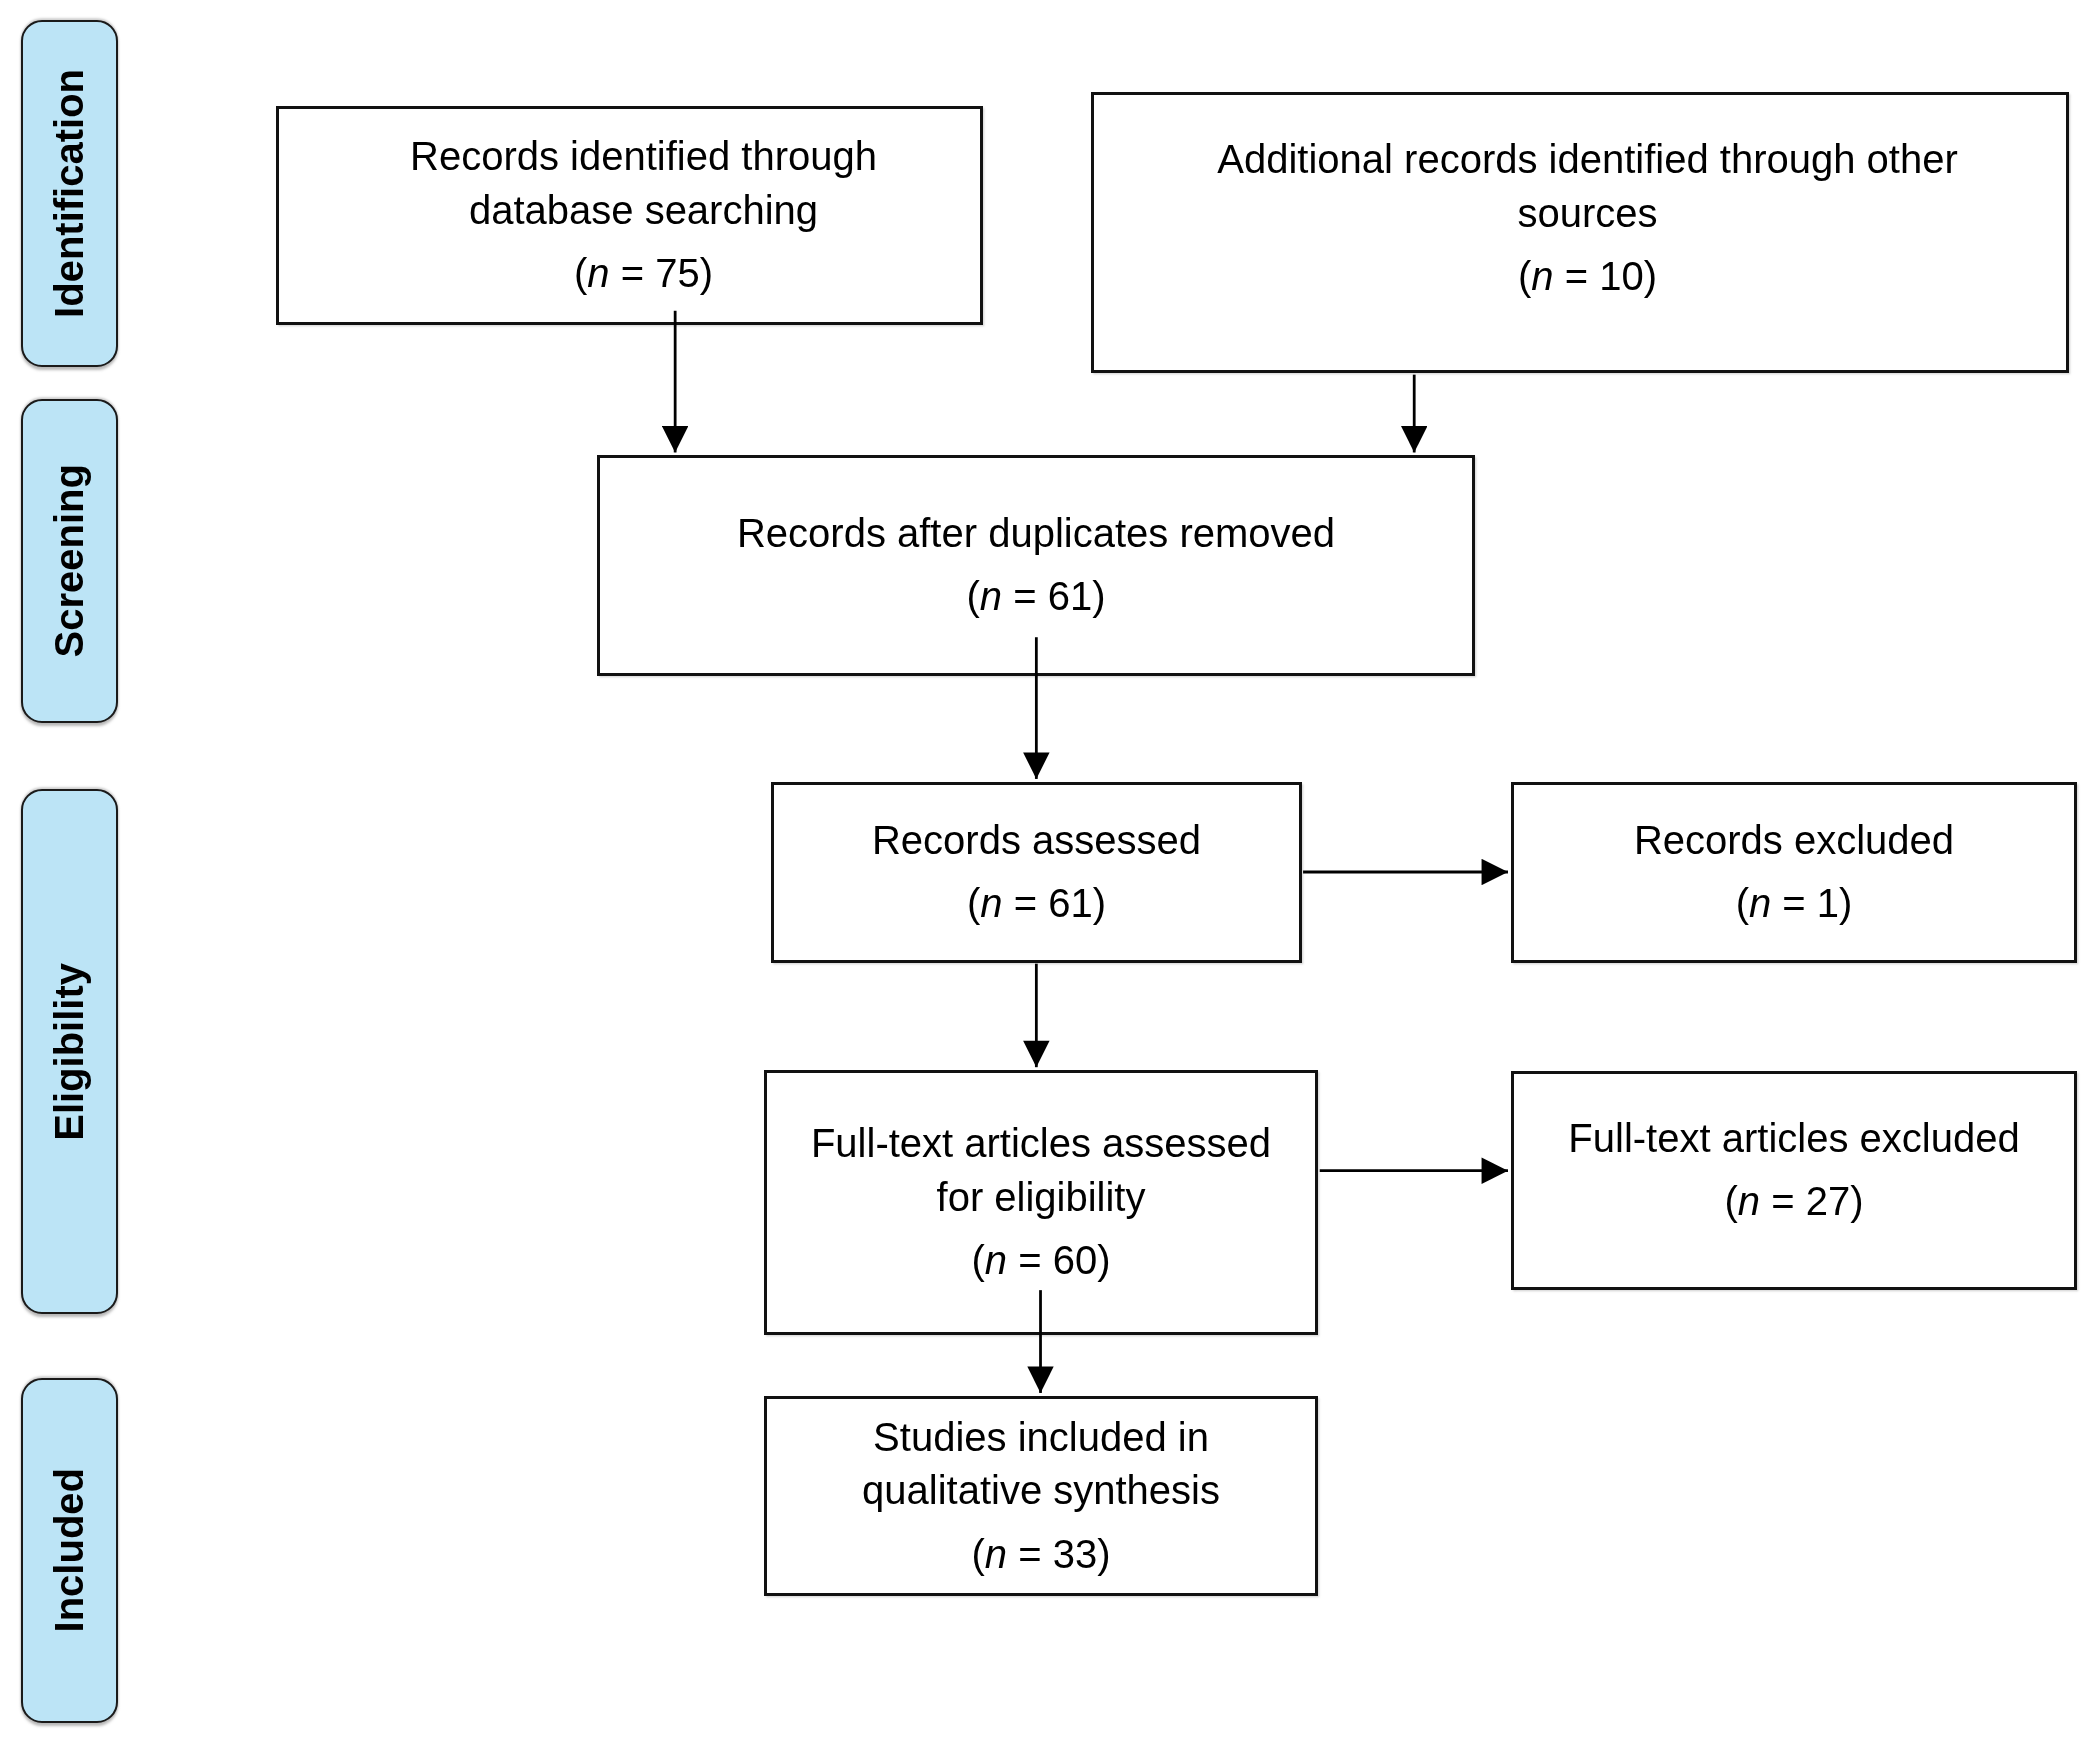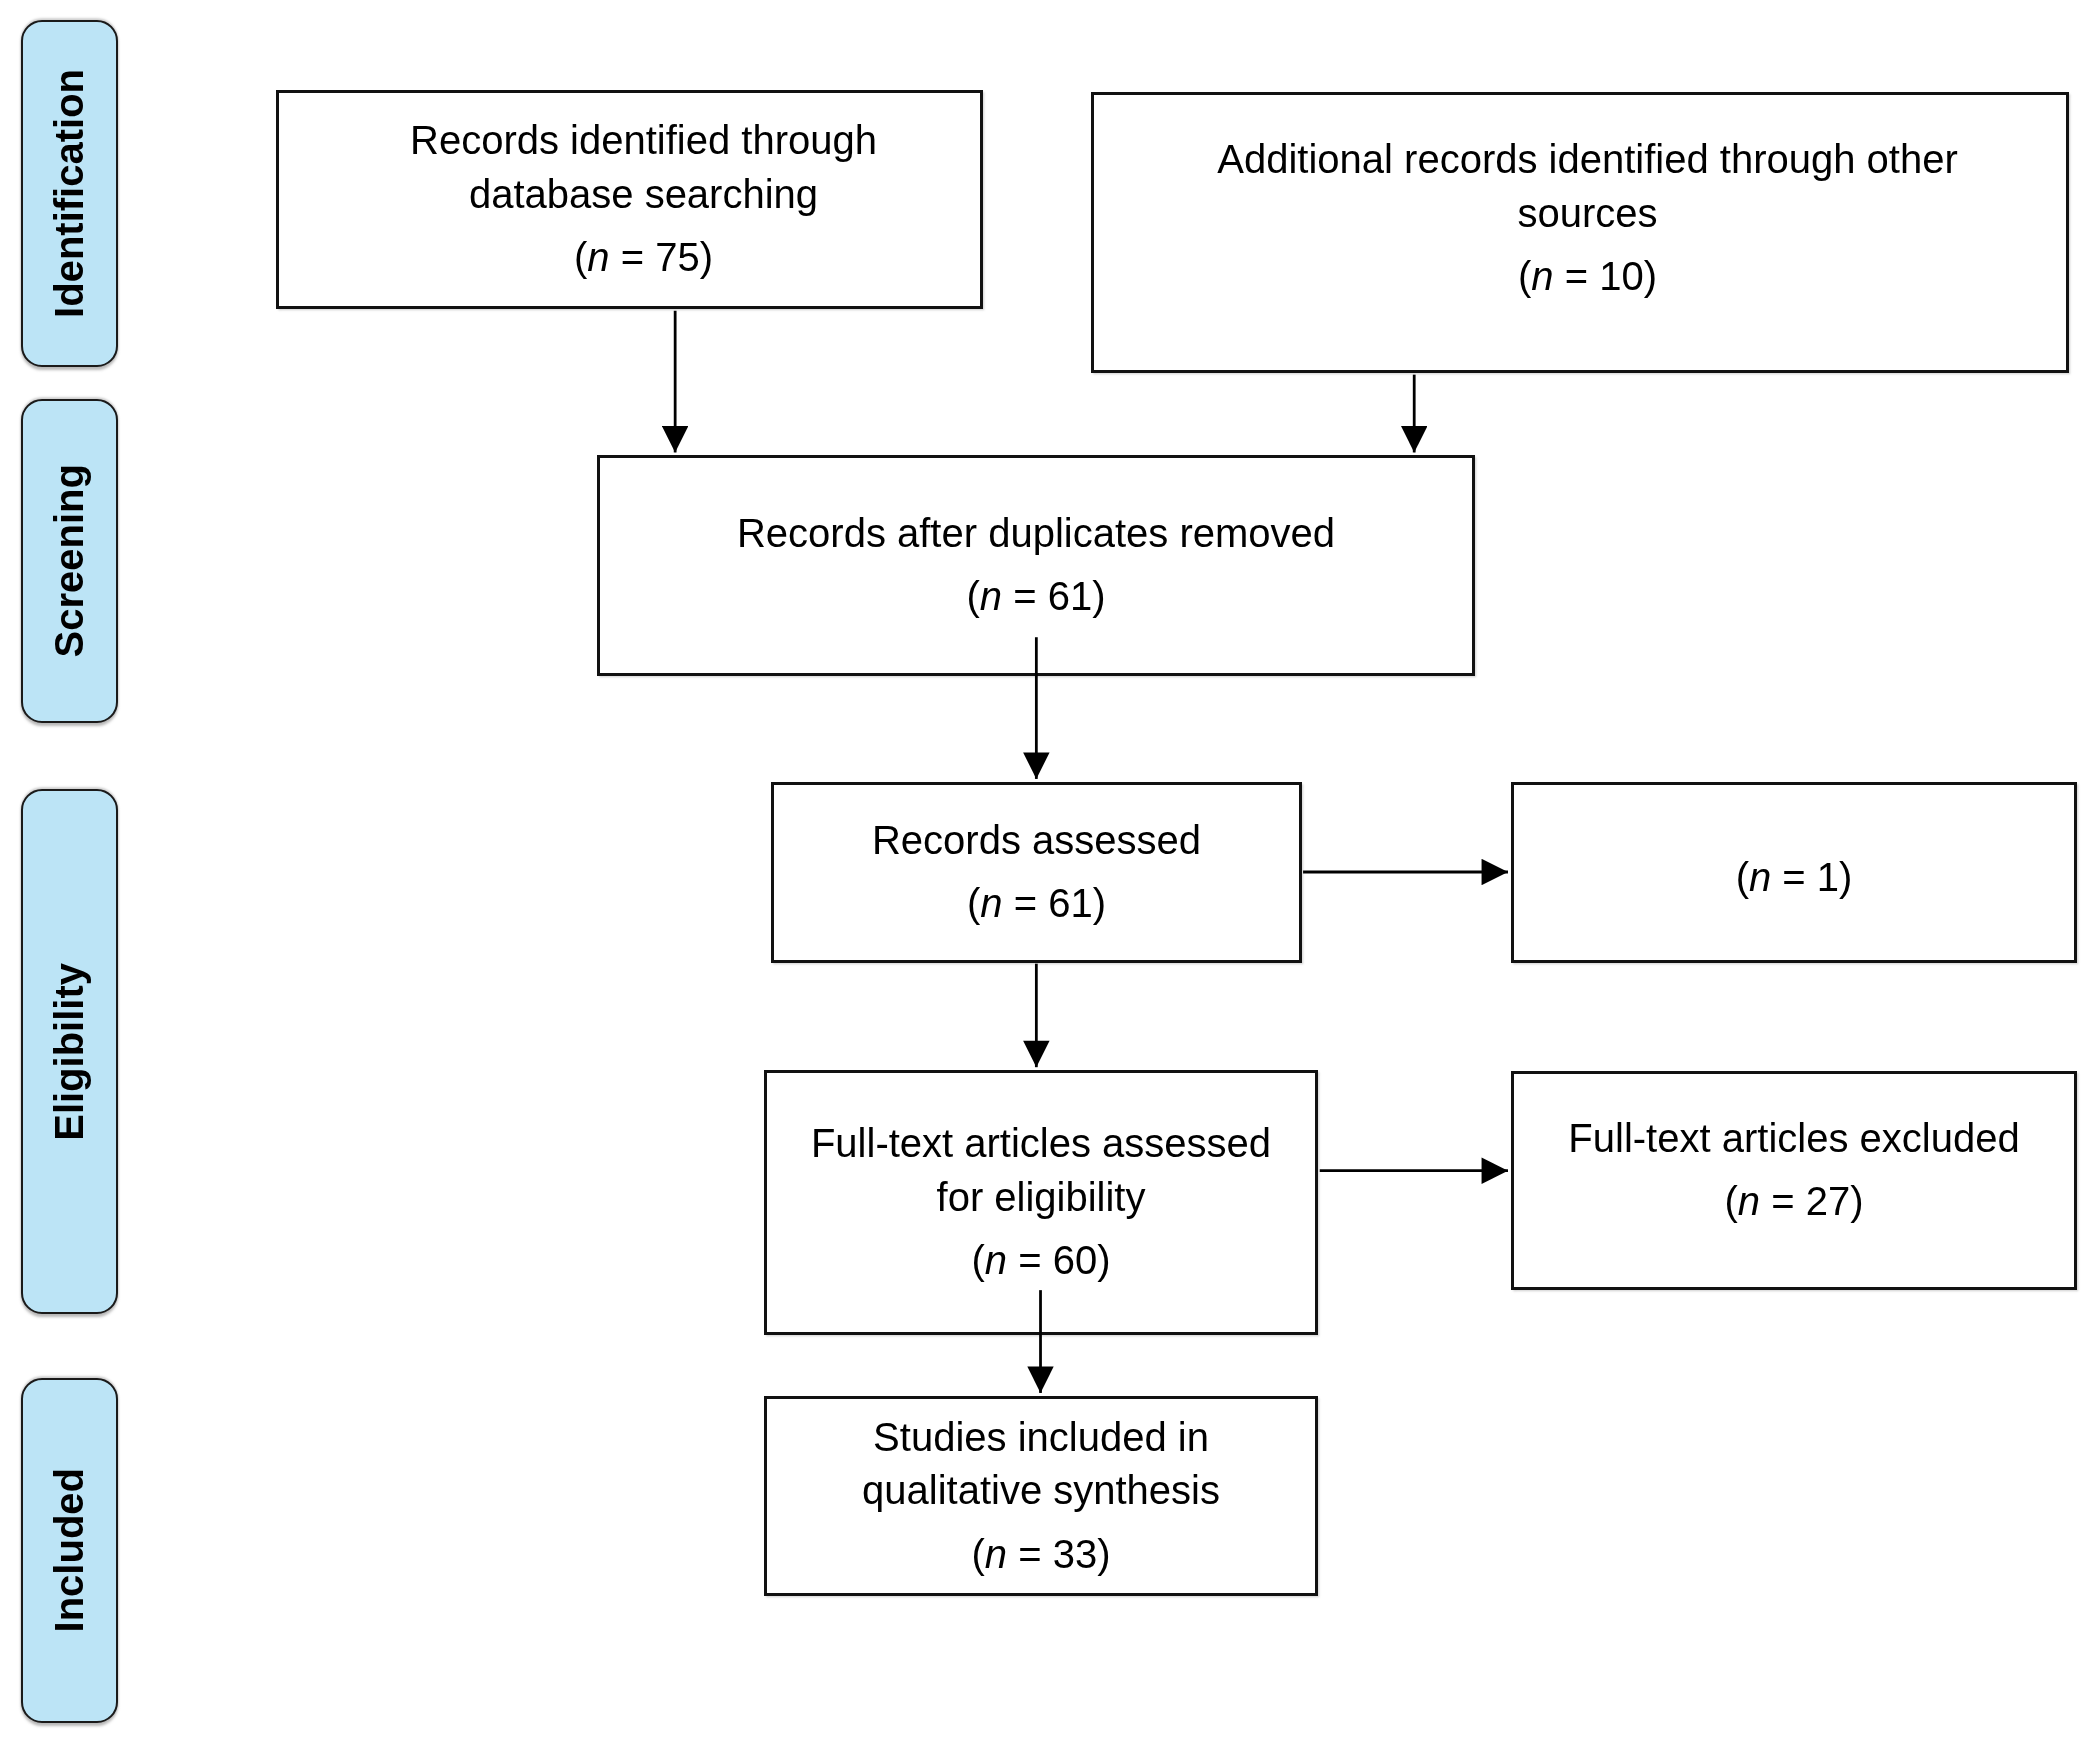--- a/index.html
+++ b/index.html
@@ -41,21 +41,21 @@
     border:3.5px solid var(--box-border,#111111);
     box-sizing:border-box;
     display:flex;flex-direction:column;
     align-items:center;justify-content:center;
     text-align:center;
     font-size:40px;line-height:1.34;
     box-shadow:2.1px 2.1px 2.1px rgba(120,120,120,.35);
   }
   .fbox .box-text{white-space:pre-line;}
   .fbox .n-line{margin-top:9.7px;}
-  #box-records-identified{left:276px;top:90px;width:707px;height:219px;padding-left:28px;}
+  #box-records-identified{left:276px;top:106px;width:707px;height:219px;padding-left:28px;}
   #box-additional-records{left:1091px;top:92px;width:978px;height:281px;padding-bottom:28px;padding-left:15px;}
   #box-duplicates-removed{left:597px;top:455px;width:878px;height:221px;}
   #box-records-screened{left:771px;top:782px;width:531px;height:181px;}
   #box-records-excluded{left:1511px;top:782px;width:566px;height:181px;}
   #box-fulltext-assessed{left:764px;top:1070px;width:554px;height:265px;}
   #box-fulltext-excluded{left:1511px;top:1071px;width:566px;height:219px;padding-bottom:21px;}
   #box-studies-included{left:764px;top:1396px;width:554px;height:200px;}
 
   .connectors{
     position:absolute;left:0;top:0;width:2097px;height:1744px;
@@ -96,20 +96,21 @@
     <span class="box-text">Records after duplicates removed</span>
     <span class="n-line">(<i>n</i> = 61)</span>
   </div>
 
   <div class="fbox" id="box-records-screened">
     <span class="box-text">Records assessed</span>
     <span class="n-line">(<i>n</i> = 61)</span>
   </div>
 
   <div class="fbox" id="box-records-excluded">
+    <span class="box-text">Records excluded</span>
     <span class="n-line">(<i>n</i> = 1)</span>
   </div>
 
   <div class="fbox" id="box-fulltext-assessed">
     <span class="box-text">Full-text articles assessed
 for eligibility</span>
     <span class="n-line">(<i>n</i> = 60)</span>
   </div>
 
   <div class="fbox" id="box-fulltext-excluded">

